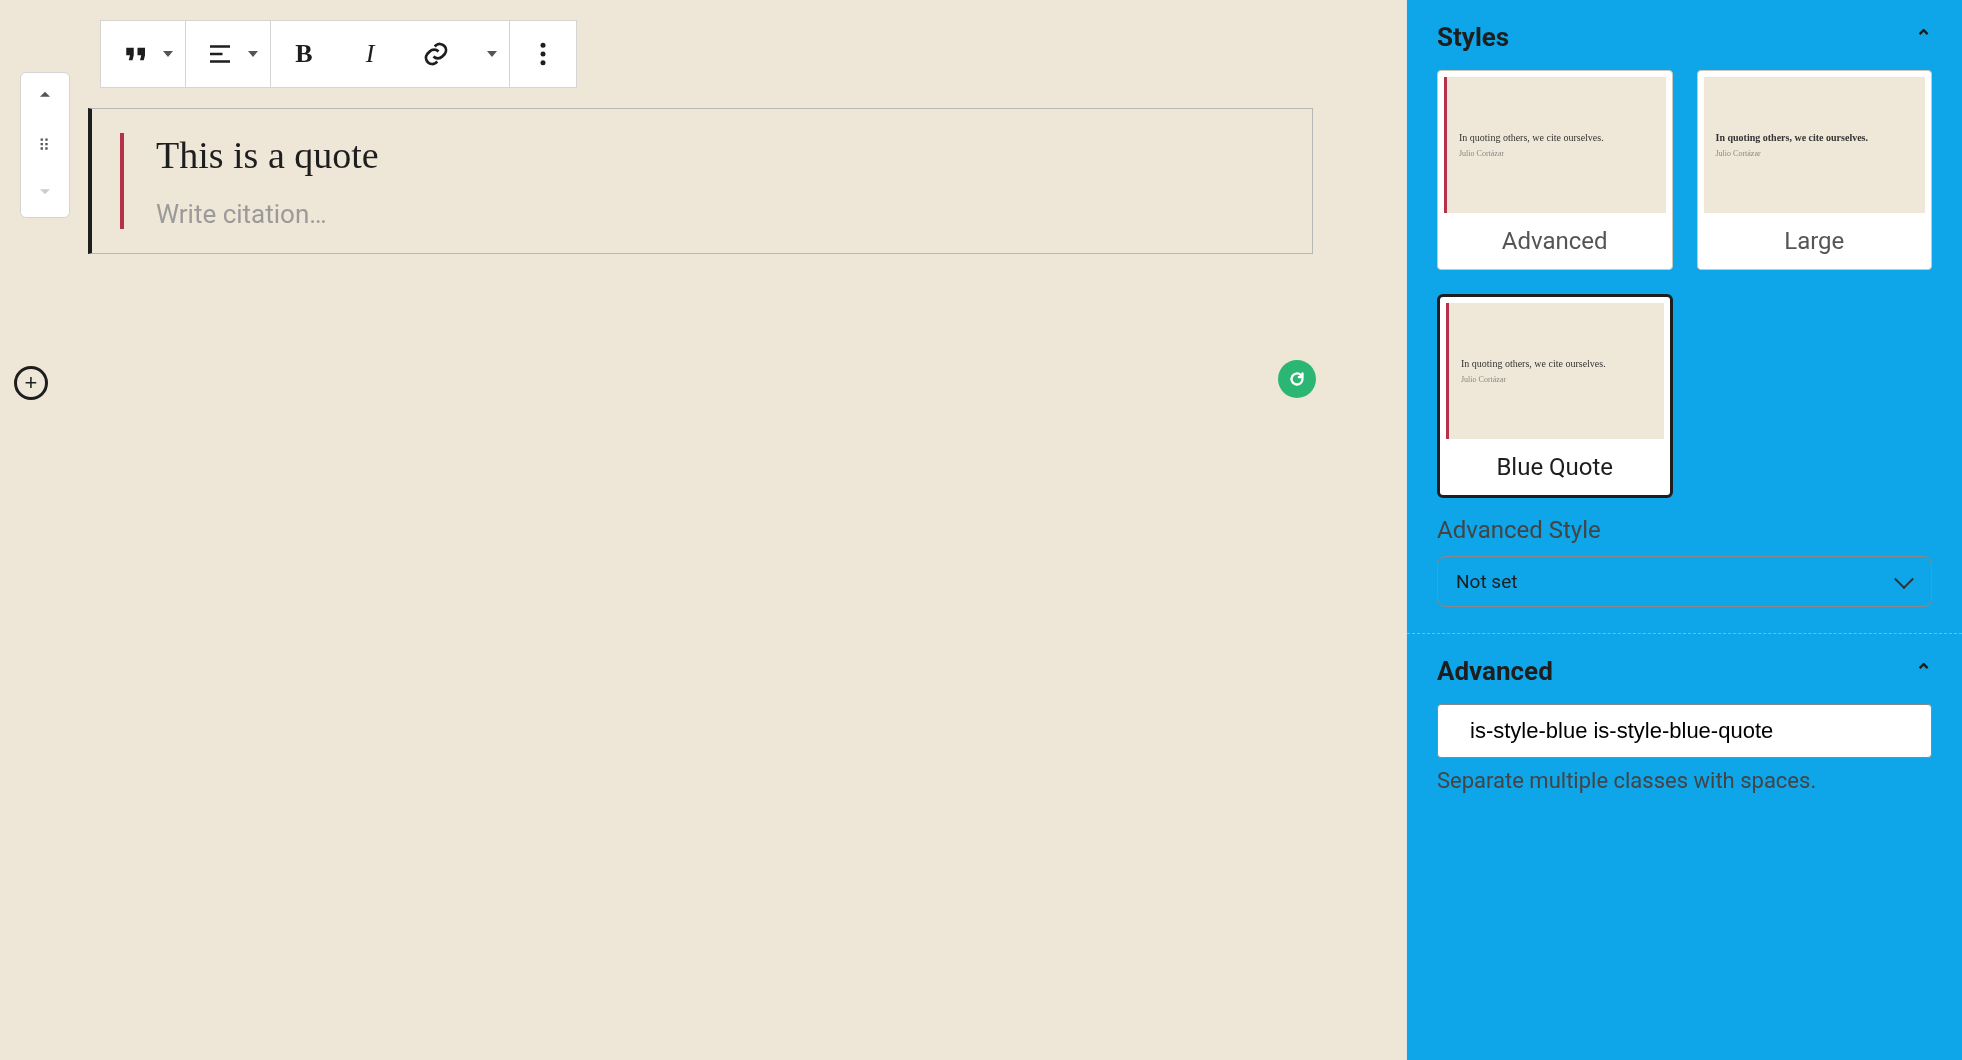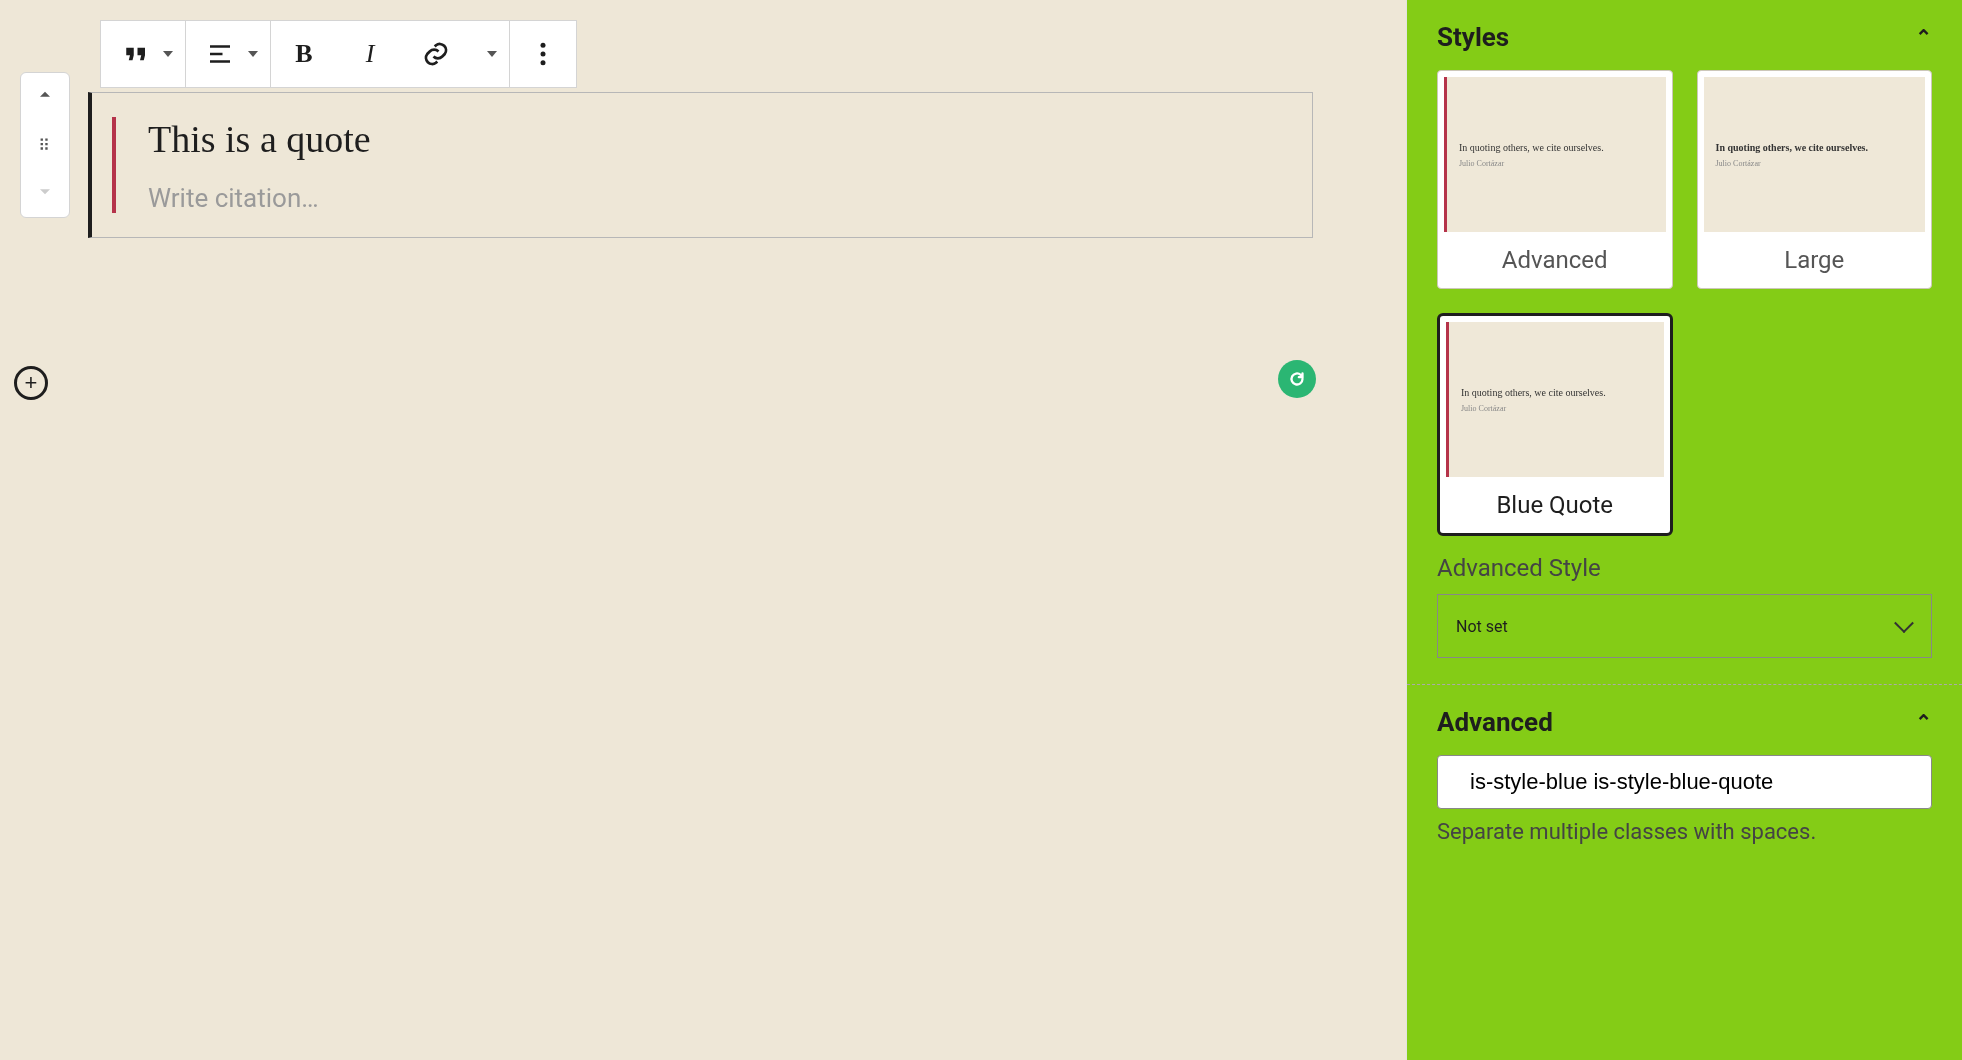--- a/index.html
+++ b/index.html
@@ -87,26 +87,26 @@
   }
   .tb-btn.narrow { width: 40px; }
   .tb-btn svg { width: 30px; height: 30px; }
   .tb-btn.bold { font-weight: 800; font-family: Georgia, serif; }
   .tb-btn.italic { font-style: italic; font-family: Georgia, serif; }
 
   
   .quote-block {
     position: absolute;
     left: 88px;
-    top: 92px;
+    top: 108px;
     width: 1225px;
     border: 1px solid #b7b7b7;
     border-left: 4px solid #1e1e1e;
     background: #eee7d7;
-    padding: 24px 34px 24px 20px;
+    padding: 24px 34px 24px 28px;
   }
   .quote-inner {
     border-left: 4px solid #b5334a;
     padding-left: 32px;
   }
   .quote-text {
     font-family: Georgia, "Times New Roman", serif;
     font-size: 38px;
     color: #1e1e1e;
     outline: none;
@@ -141,21 +141,21 @@
     width: 38px; height: 38px;
     border-radius: 50%;
     background: #2bb673;
     display:flex; align-items:center; justify-content:center;
   }
   .grammarly svg { width:22px; height:22px; }
 
   
   .sidebar {
     width: 556px;
-    background: #84cc16;
+    background: #0ea5e9;
     border-left: 1px solid #e2e2e2;
     overflow-y: auto;
     font-size: 18px;
     color: #1e1e1e;
   }
   .panel-header {
     display: flex;
     justify-content: space-between;
     align-items: center;
     padding: 22px 30px 18px;
@@ -184,46 +184,46 @@
     flex-direction:column;
     align-items:center;
   }
   .style-opt.selected {
     border: 3px solid #1e1e1e;
     border-radius: 6px;
     grid-column: 1;
   }
   .style-preview {
     width: 100%;
-    height: 155px;
+    height: 136px;
     background:#efe8d8;
     display:flex;
     flex-direction:column;
     justify-content:center;
     padding: 0 12px;
     font-family: Georgia, serif;
     color:#333;
   }
   .style-preview.default { border-left: 3px solid #b5334a; }
   .style-preview .pv-quote { font-size: 10px; margin-bottom:6px; }
   .style-preview.large .pv-quote { font-weight:700; font-size:10px; }
   .style-preview .pv-cite { font-size: 8px; color:#888; }
   .style-label { font-size: 24px; color:#555; padding:14px 0 8px; }
   .style-opt.selected .style-label { color:#1e1e1e; }
 
   .field-label { font-size: 24px; color:#444; margin: 10px 0 12px; }
   .select-wrap {
     position: relative;
     border: 1px solid #888;
-    border-radius: 0;
-    height: 64px;
+    border-radius: 8px;
+    height: 51px;
     display:flex;
     align-items:center;
     padding: 0 18px;
-    font-size: 16px;
+    font-size: 19px;
     cursor:pointer;
   }
   .select-wrap::after {
     content:"";
     position:absolute;
     right:20px; top:50%;
     width:12px; height:12px;
     border-right:2px solid #333;
     border-bottom:2px solid #333;
     transform: translateY(-70%) rotate(45deg);

